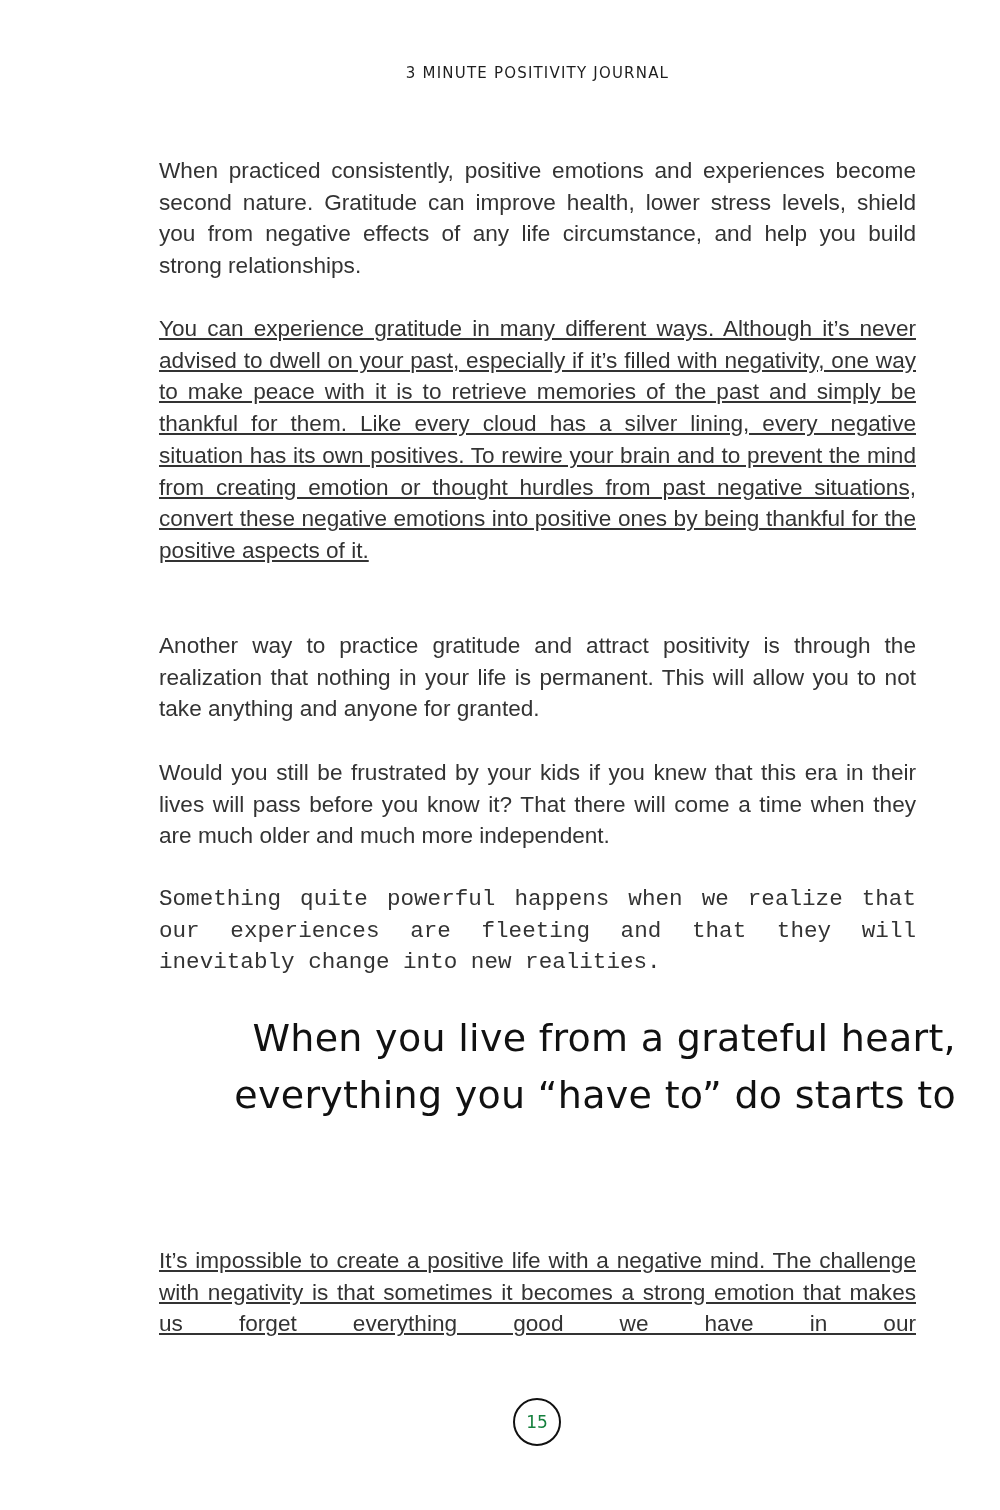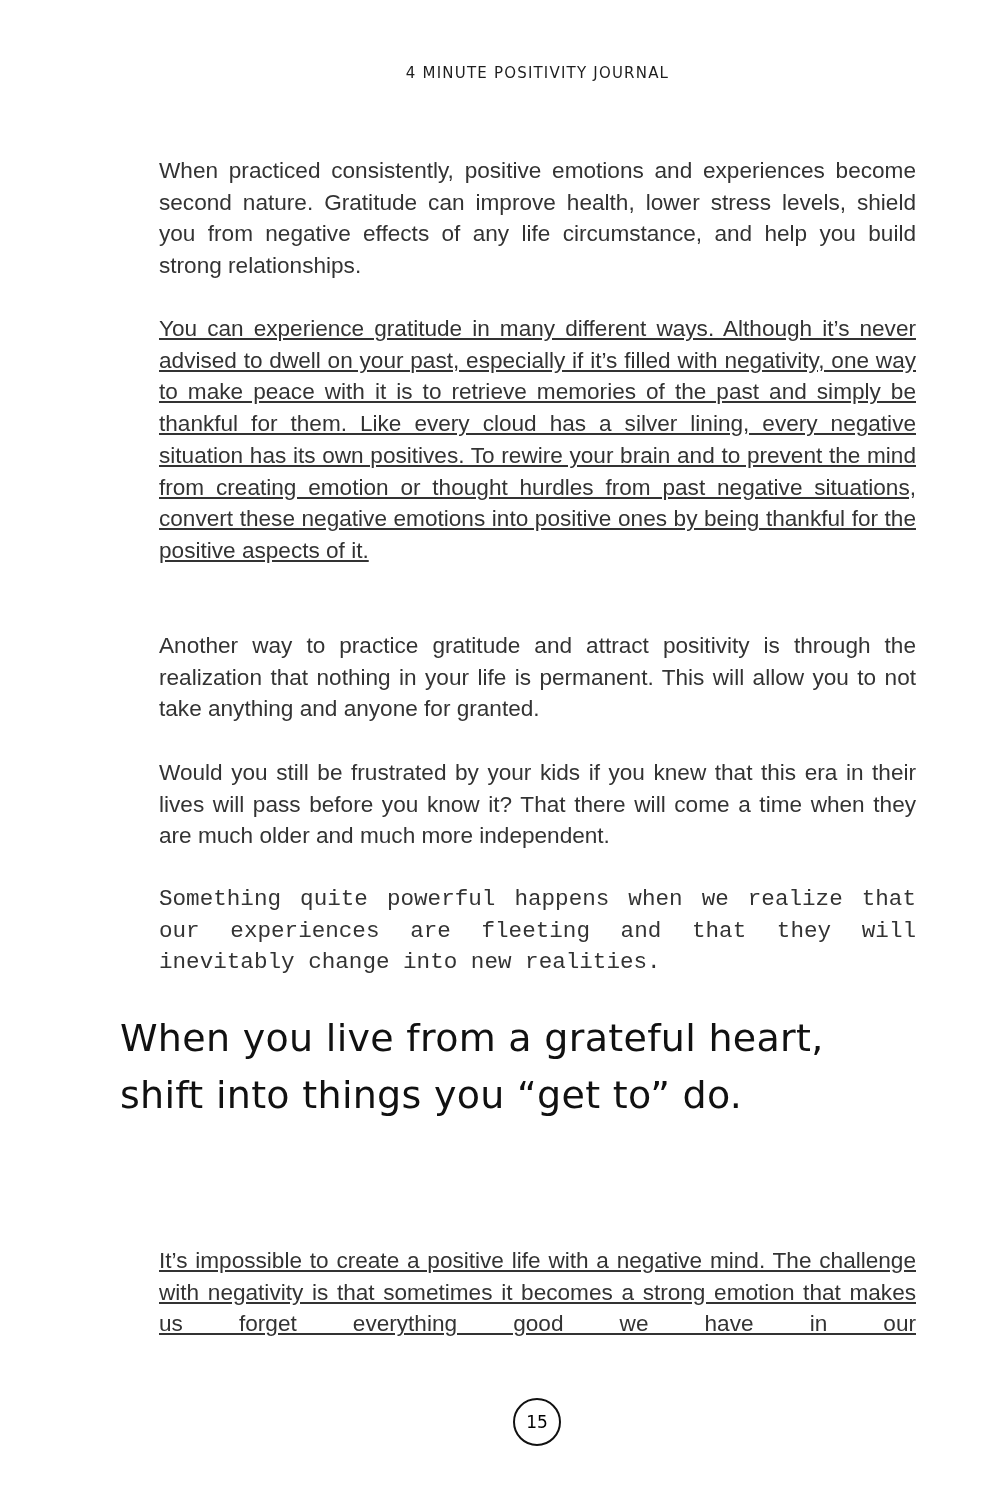--- a/index.html
+++ b/index.html
@@ -49,50 +49,50 @@
     #para-6 { top: 1229px; }
     .para-last-line-justify {
       text-align-last: justify;
       text-decoration: underline;
     }
     .pull-quote {
       position: absolute;
       top: 1010px;
       left: 120px;
       width: 836px;
-      text-align: left;
+      text-align: right;
       font-family: "DejaVu Sans", sans-serif;
       font-size: 38px;
       line-height: 57px;
       color: #111111;
       font-weight: normal;
       letter-spacing: 0.3px;
     }
     .page-number {
       position: absolute;
       top: 1398px;
       left: 513px;
       width: 44px;
       height: 44px;
       border: 2.5px solid #111111;
       border-radius: 50%;
       display: flex;
       align-items: center;
       justify-content: center;
       font-family: "DejaVu Sans", sans-serif;
       font-size: 17px;
-      color: #000000;
+      color: #15803d;
       box-sizing: content-box;
     }
   </style>
 </head>
 <body>
 
 <div class="running-header">
-  <span>4 MINUTE POSITIVITY JOURNAL</span>
+  <span>3 MINUTE POSITIVITY JOURNAL</span>
 </div>
 
 <div class="body-text" id="para-1">
   <p>When practiced consistently, positive emotions and experiences become second nature. Gratitude can improve health, lower stress levels, shield you from negative effects of any life circumstance, and help you build strong relationships.</p>
 </div>
 
 <div class="body-text" id="para-2">
   <p>You can experience gratitude in many different ways. Although it’s never advised to dwell on your past, especially if it’s filled with negativity, one way to make peace with it is to retrieve memories of the past and simply be thankful for them. Like every cloud has a silver lining, every negative situation has its own positives. To rewire your brain and to prevent the mind from creating emotion or thought hurdles from past negative situations, convert these negative emotions into positive ones by being thankful for the positive aspects of it.</p>
 </div>
 
@@ -103,21 +103,21 @@
 <div class="body-text" id="para-4">
   <p>Would you still be frustrated by your kids if you knew that this era in their lives will pass before you know it? That there will come a time when they are much older and much more independent.</p>
 </div>
 
 <div class="body-text" id="para-5">
   <p>Something quite powerful happens when we realize that our experiences are fleeting and that they will inevitably change into new realities.</p>
 </div>
 
 <div class="pull-quote">
   <div>When you live from a grateful heart,</div>
-  <div>shift into things you “get to” do.</div>
+  <div>everything you “have to” do starts to</div>
 </div>
 
 <div class="body-text" id="para-6">
   <p class="para-last-line-justify">It’s impossible to create a positive life with a negative mind. The challenge with negativity is that sometimes it becomes a strong emotion that makes us forget everything good we have in our</p>
 </div>
 
 <div class="page-number">
   <span>15</span>
 </div>
 

